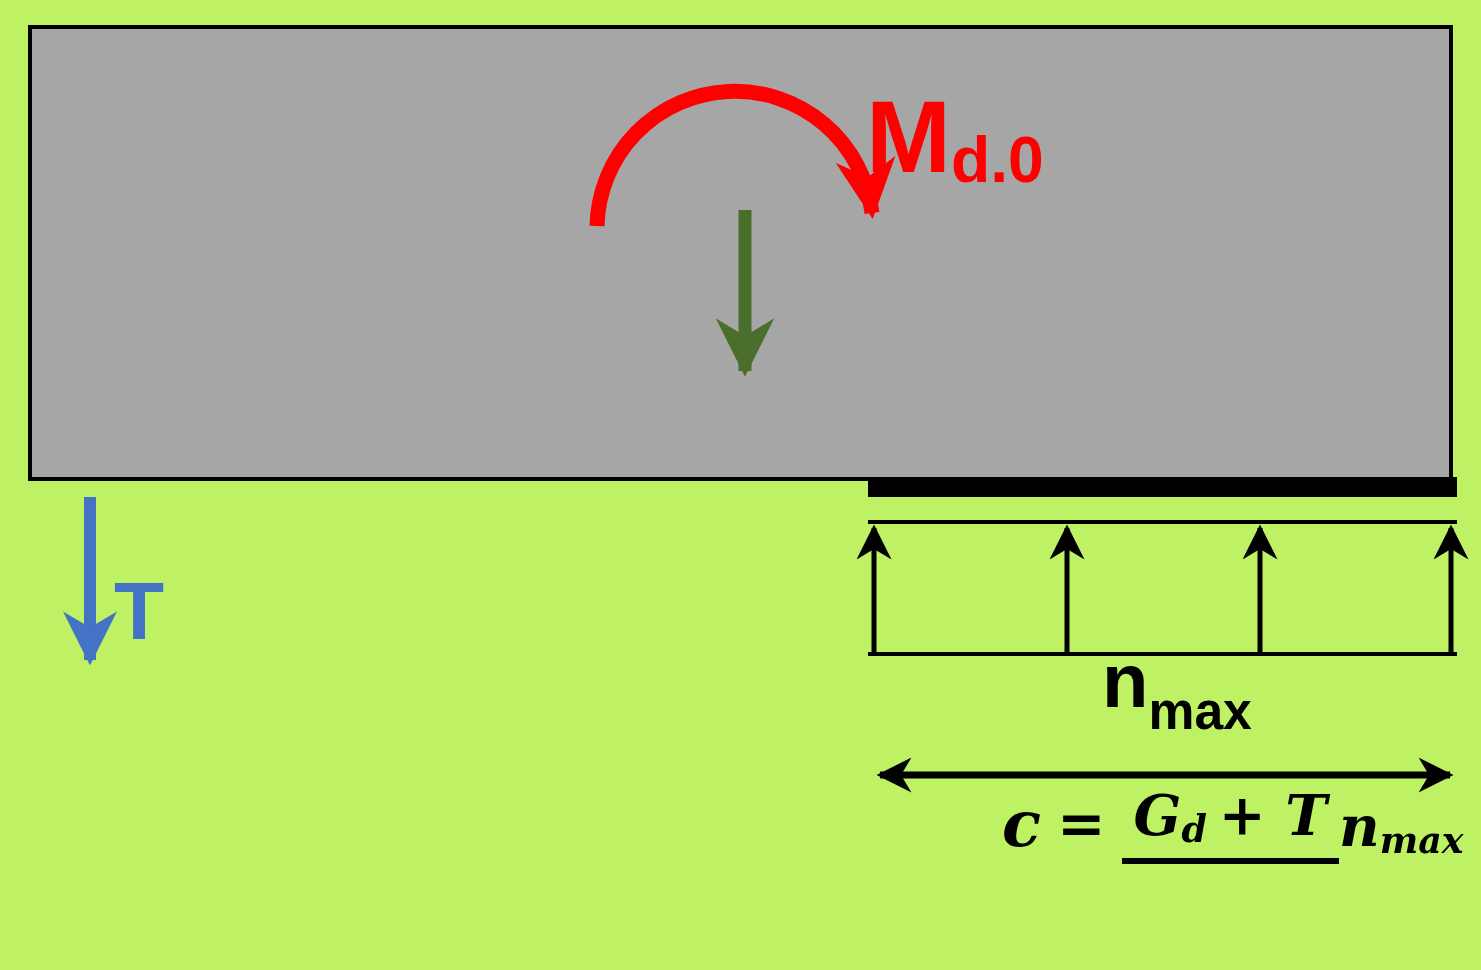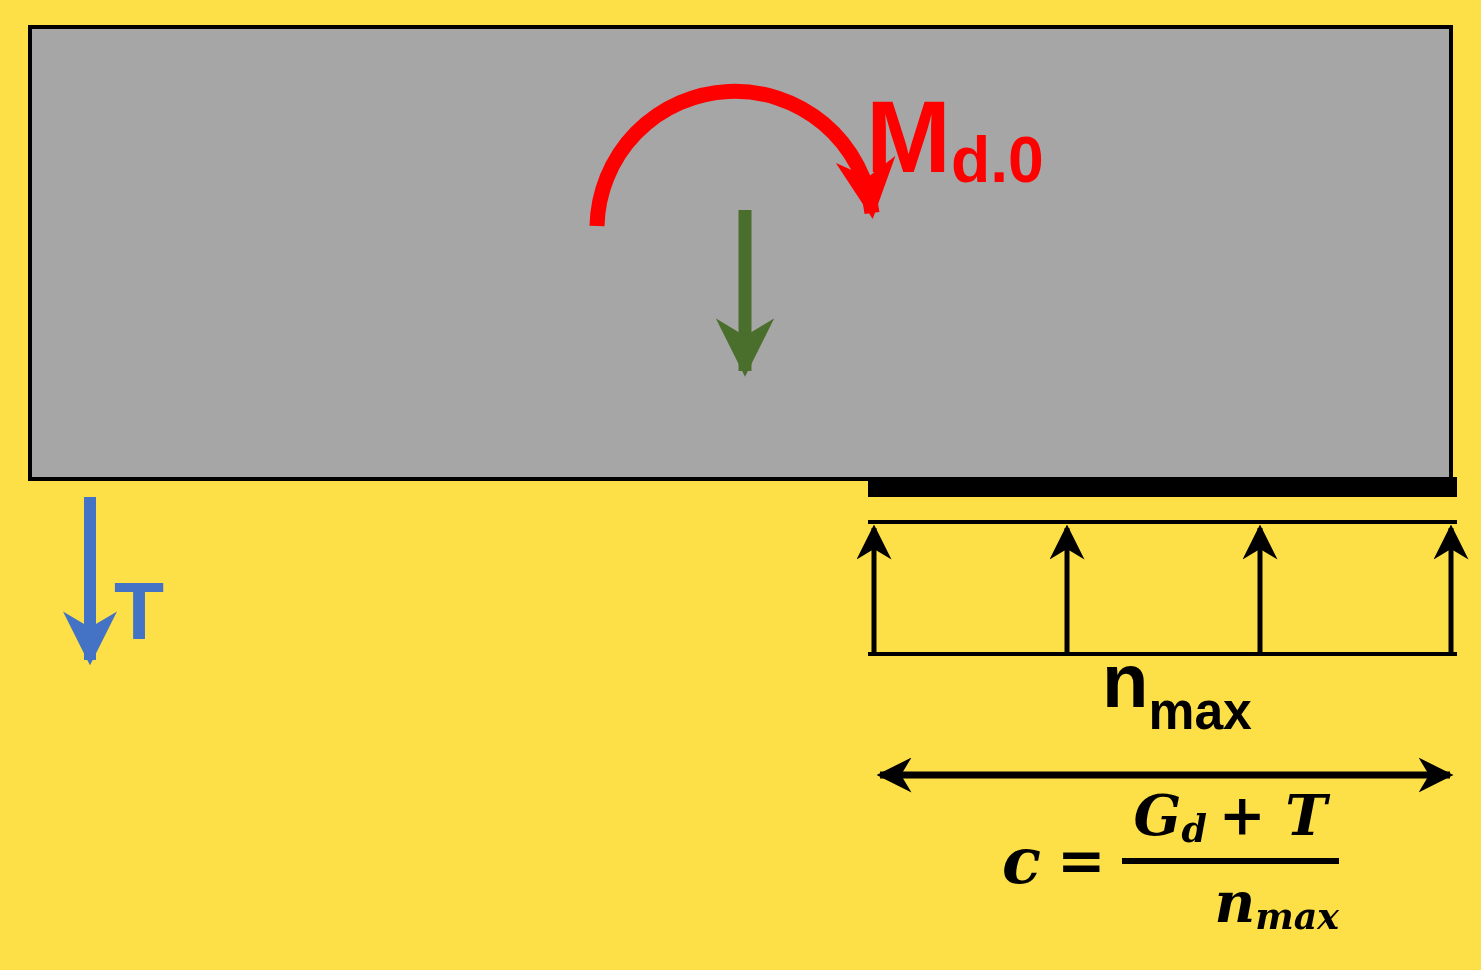--- a/index.html
+++ b/index.html
@@ -4,21 +4,21 @@
 <style>
   html, body {
     margin: 0;
     padding: 0;
     background: #ffffff;
   }
   .canvas {
     position: relative;
     width: 1481px;
     height: 970px;
-    background: #fde047;
+    background: #bef264;
     overflow: hidden;
     font-family: "Liberation Sans", sans-serif;
   }
   svg.overlay {
     position: absolute;
     left: 0;
     top: 0;
     width: 1481px;
     height: 970px;
   }
@@ -78,22 +78,21 @@
     font-size: 64px;
     line-height: 1;
   }
   .formula .eq {
     font-size: 58px;
     line-height: 1;
     font-style: normal;
   }
   .frac {
     display: flex;
-    flex-direction: column;
-    align-items: flex-end;
+    align-items: center;
     font-size: 56px;
     line-height: 1.1;
   }
   .frac .num {
     padding: 0 12px 8px 12px;
     border-bottom: 6px solid #000000;
   }
   .frac .den {
     padding-top: 8px;
   }

